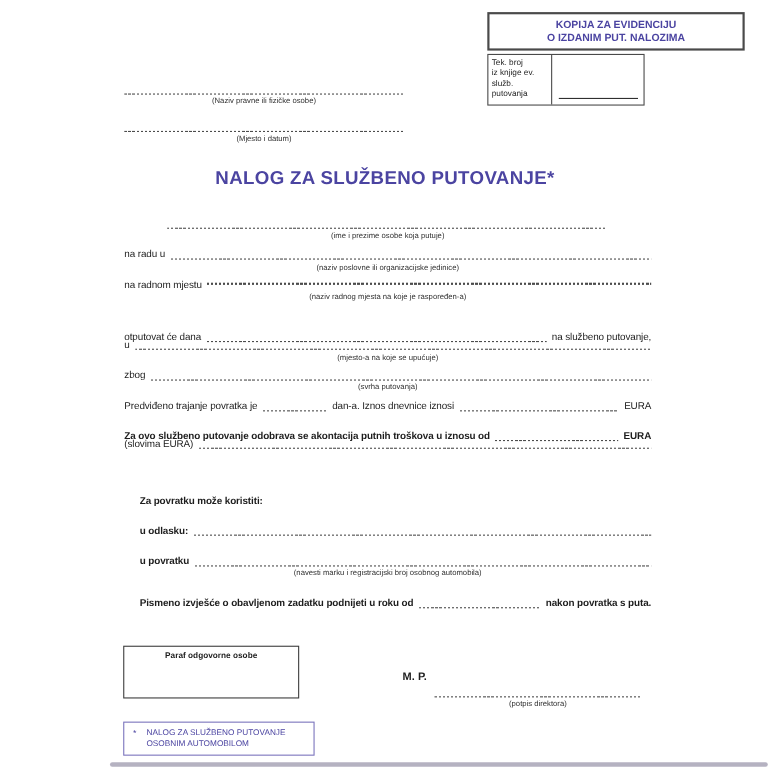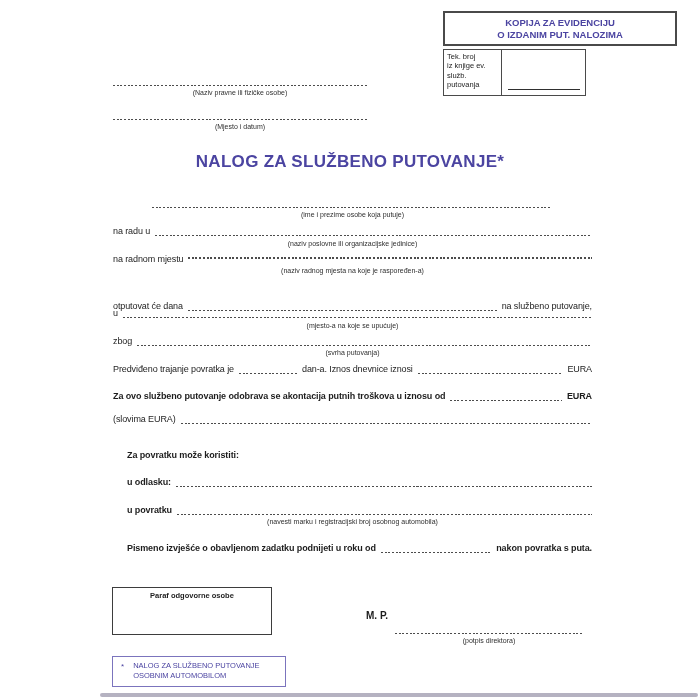--- a/index.html
+++ b/index.html
@@ -110,21 +110,21 @@
     <span class="fill"></span>
     <span class="suffix">EURA</span>
   </div>
 
   <div class="row b" style="top:389px;">
     <span class="lbl">Za ovo službeno putovanje odobrava se akontacija putnih troškova u iznosu od</span>
     <span class="fill"></span>
     <span class="suffix">EURA</span>
   </div>
 
-  <div class="row" style="top:412px;">
+  <div class="row" style="top:396px;">
     <span class="lbl">(slovima EURA)</span>
     <span class="fill"></span>
   </div>
 
   <div class="row b ind" style="top:448px;">
     <span class="lbl">Za povratku može koristiti:</span>
   </div>
 
   <div class="row b ind" style="top:475px;">
     <span class="lbl">u odlasku:</span>

